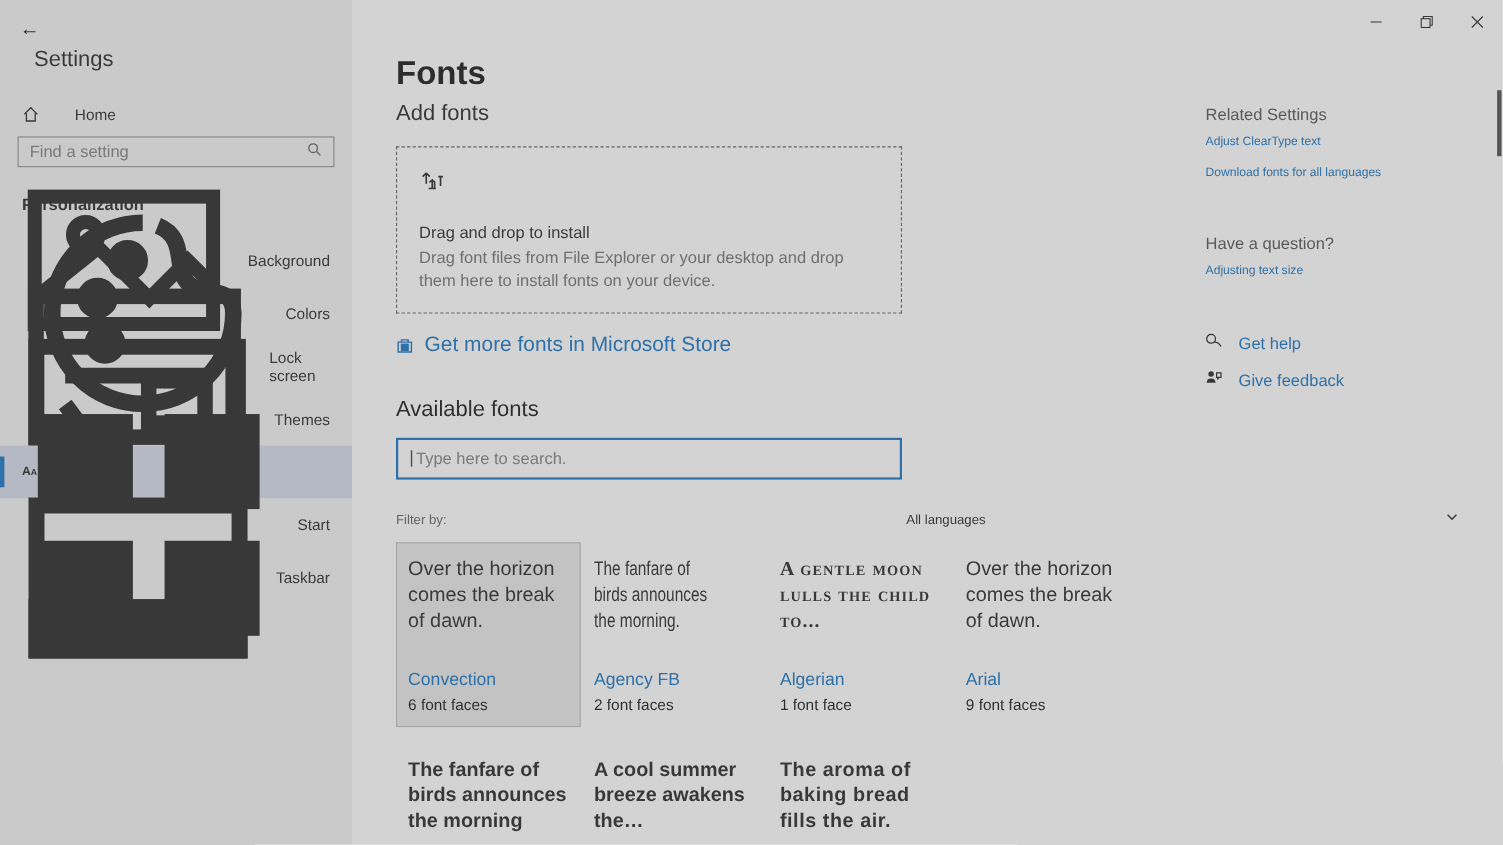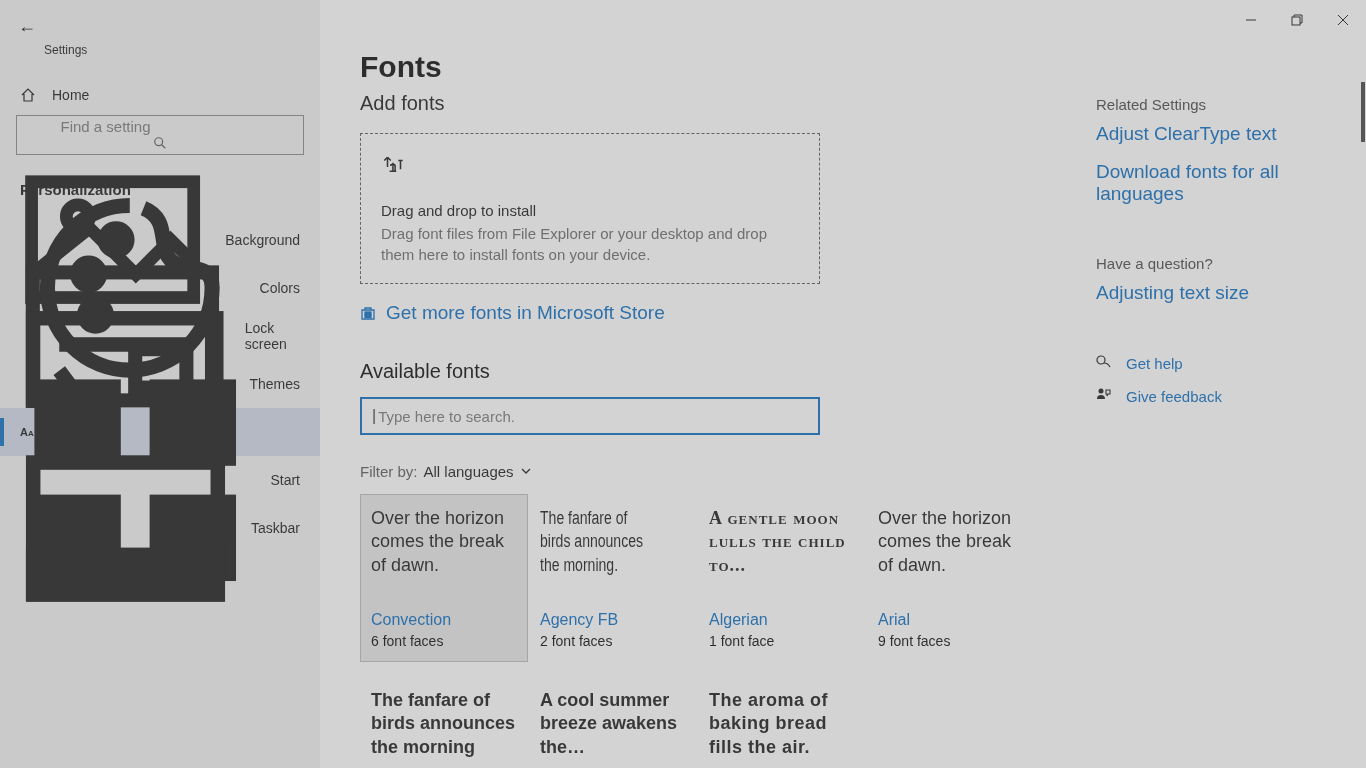--- a/index.html
+++ b/index.html
@@ -9,47 +9,47 @@
 .dim-overlay {
   position: absolute; inset: 0; background: rgba(128,128,128,0.35); z-index: 500;
   pointer-events: none;
 }
 
 
 .app { display: flex; width: 100%; height: 100%; position: relative; }
 
 
 .sidebar { width: 320px; background: #f2f2f2; display: flex; flex-direction: column; padding-top: 10px; }
-.sideline { display: flex; align-items: flex-start; gap: 16px; padding: 10px 20px; font-size: 14px; color: #111; cursor: pointer; }
+.sideline { display: flex; align-items: flex-start; gap: 32px; padding: 10px 20px; font-size: 14px; color: #111; cursor: pointer; }
 .sideline svg, .sideline .icn { width: 16px; height: 16px; flex-shrink: 0; }
 .back-row { padding: 6px 18px 4px; }
-.title-row { padding: 2px 18px 18px 44px; font-size: 12px; color: #111; }
+.title-row { padding: 2px 18px 18px 31px; font-size: 20px; color: #111; }
 .home-row { padding: 12px 20px; }
 .search-row { padding: 0 16px 18px; }
-.search-box { width: 100%; height: 40px; border: 1px solid #888; background: #fff0; display: flex; align-items: center; padding: 0 10px 0 10px; flex-direction: column; }
+.search-box { width: 100%; height: 28px; border: 1px solid #888; background: #fff0; display: flex; align-items: center; padding: 0 10px 0 10px; }
 .search-box input { flex: 1; border: none; background: transparent; outline: none; font-size: 15px; color: #333; }
 .section-header { padding: 8px 20px 18px; font-size: 15px; font-weight: 600; color: #111; }
 .nav-item { height: 48px; display: flex; align-items: center; gap: 20px; padding: 0 20px; font-size: 14px; color: #111; cursor: pointer; position: relative; }
 .nav-item.active { background: #cfd7e6; }
 .nav-item.active::before { content: ""; position: absolute; left: 0; top: 10px; bottom: 10px; width: 4px; background: #0067c0; }
 
 
 .main { flex: 1; padding: 50px 40px 0 40px; position: relative; overflow: hidden; }
 .page-title { font-size: 30px; font-weight: 600; margin-bottom: 8px; }
 .subhead { font-size: 20px; margin-bottom: 18px; color: #111; }
 .dropzone { border: 1px dashed #555; padding: 18px 20px; display: flex; gap: 18px; align-items: flex-start; width: 460px; margin-bottom: 18px; flex-direction: column; }
 .dropzone .dz-icon { margin-top: 2px; }
 .dropzone .dz-title { font-size: 15px; color: #111; margin-bottom: 4px; }
 .dropzone .dz-desc { font-size: 15px; color: #666; line-height: 1.4; }
 .store-link { display: flex; align-items: center; gap: 10px; color: #0067c0; font-size: 19px; margin-bottom: 36px; cursor: pointer; }
 
 .avail-head { font-size: 20px; margin-bottom: 14px; }
 .search-fonts { width: 460px; height: 38px; border: 2px solid #0067c0; display: flex; align-items: center; padding: 0 10px; margin-bottom: 28px; }
 .search-fonts input { flex: 1; border: none; outline: none; background: transparent; font-size: 15px; color: #333; }
-.filter-row { font-size: 15px; color: #555; margin-bottom: 14px; display: flex; align-items: center; gap: 6px; cursor: pointer; }
+.filter-row { font-size: 12px; color: #555; margin-bottom: 14px; display: flex; align-items: center; gap: 6px; cursor: pointer; justify-content: space-between; }
 .filter-row .val { color: #111; }
 
 .font-grid { display: grid; grid-template-columns: repeat(4, 168px); gap: 14px 1px; width: 712px; }
 .font-card { padding: 12px 10px 12px; cursor: pointer; border: 1px solid transparent; }
 .font-card.sel { background: #e6e6e6; border-color: #bbb; }
 .font-sample { font-size: 18px; line-height: 1.3; min-height: 96px; color: #111; margin-bottom: 8px; overflow: hidden; }
 .font-name { color: #0067c0; font-size: 16px; margin-bottom: 4px; }
 .font-faces { font-size: 14px; color: #000000; }
 
 
@@ -58,21 +58,21 @@
 .ff-algerian { font-family: "Georgia", serif; font-variant: small-caps; letter-spacing: 1px; font-weight: 700; }
 .ff-arial { font-family: Arial, sans-serif; }
 .ff-arialbold { font-family: Arial, sans-serif; font-weight: 800; }
 .ff-arialnarrow { font-family: "Arial Narrow", Arial, sans-serif; }
 .ff-serif { font-family: Georgia, "Times New Roman", serif; }
 .ff-bauhaus { font-family: Arial, sans-serif; font-weight: 800; letter-spacing: 0.5px; }
 
 
 .right-col { position: absolute; right: 30px; top: 96px; width: 240px; display: flex; flex-direction: column; gap: 34px; }
 .right-col .grp-title { font-size: 15px; color: #444; margin-bottom: 10px; }
-.right-col .link { color: #0067c0; font-size: 19px; margin-bottom: 16px; cursor: pointer; display: block; }
+.right-col .link { color: #0067c0; font-size: 11px; margin-bottom: 16px; cursor: pointer; display: block; }
 .right-col .hrow { display: flex; align-items: center; gap: 14px; font-size: 15px; color: #0067c0; margin-bottom: 14px; cursor: pointer; }
 .right-col .hrow .ic { color: #222; }
 
 
 .win-controls { position: absolute; top: 0; right: 0; height: 40px; display: flex; z-index: 2; }
 .win-controls .btn { width: 46px; height: 40px; display: flex; align-items: center; justify-content: center; font-size: 12px; color: #111; cursor: pointer; }
 
 
 .callout { position: absolute; z-index: 600; pointer-events: none; }
 

